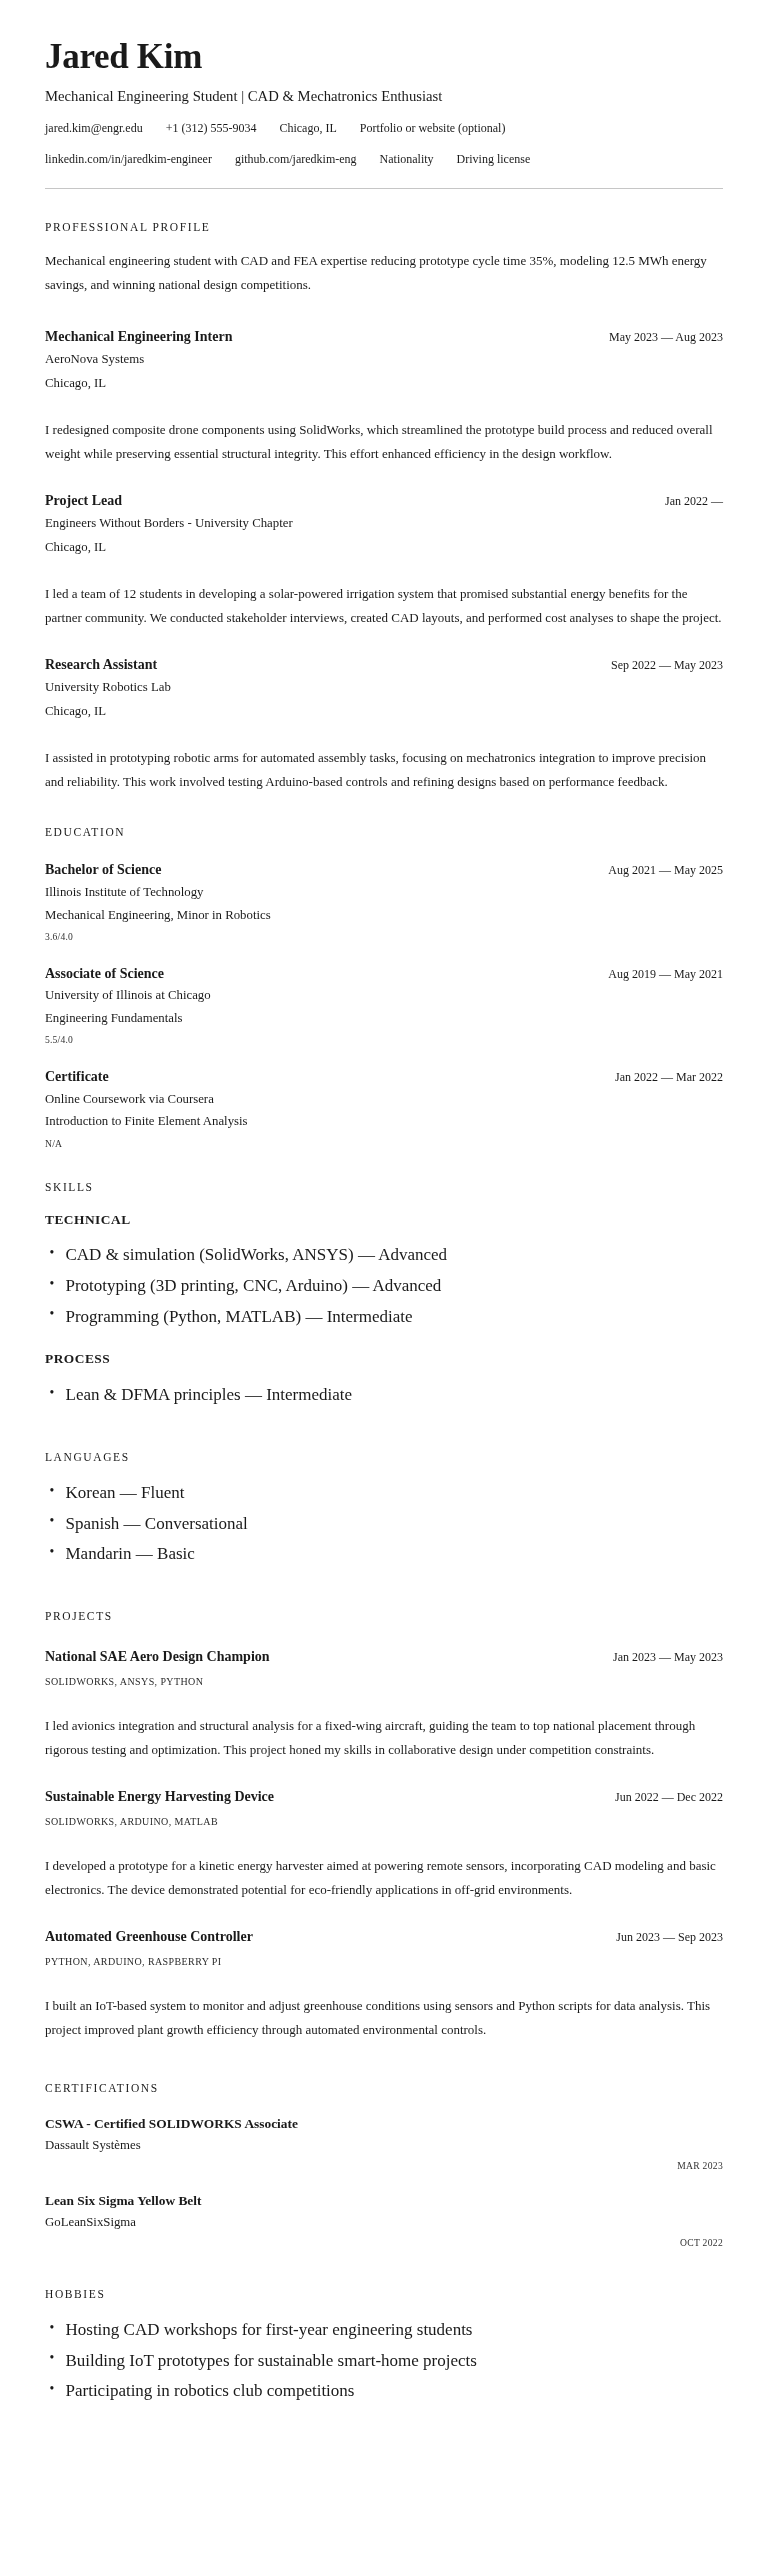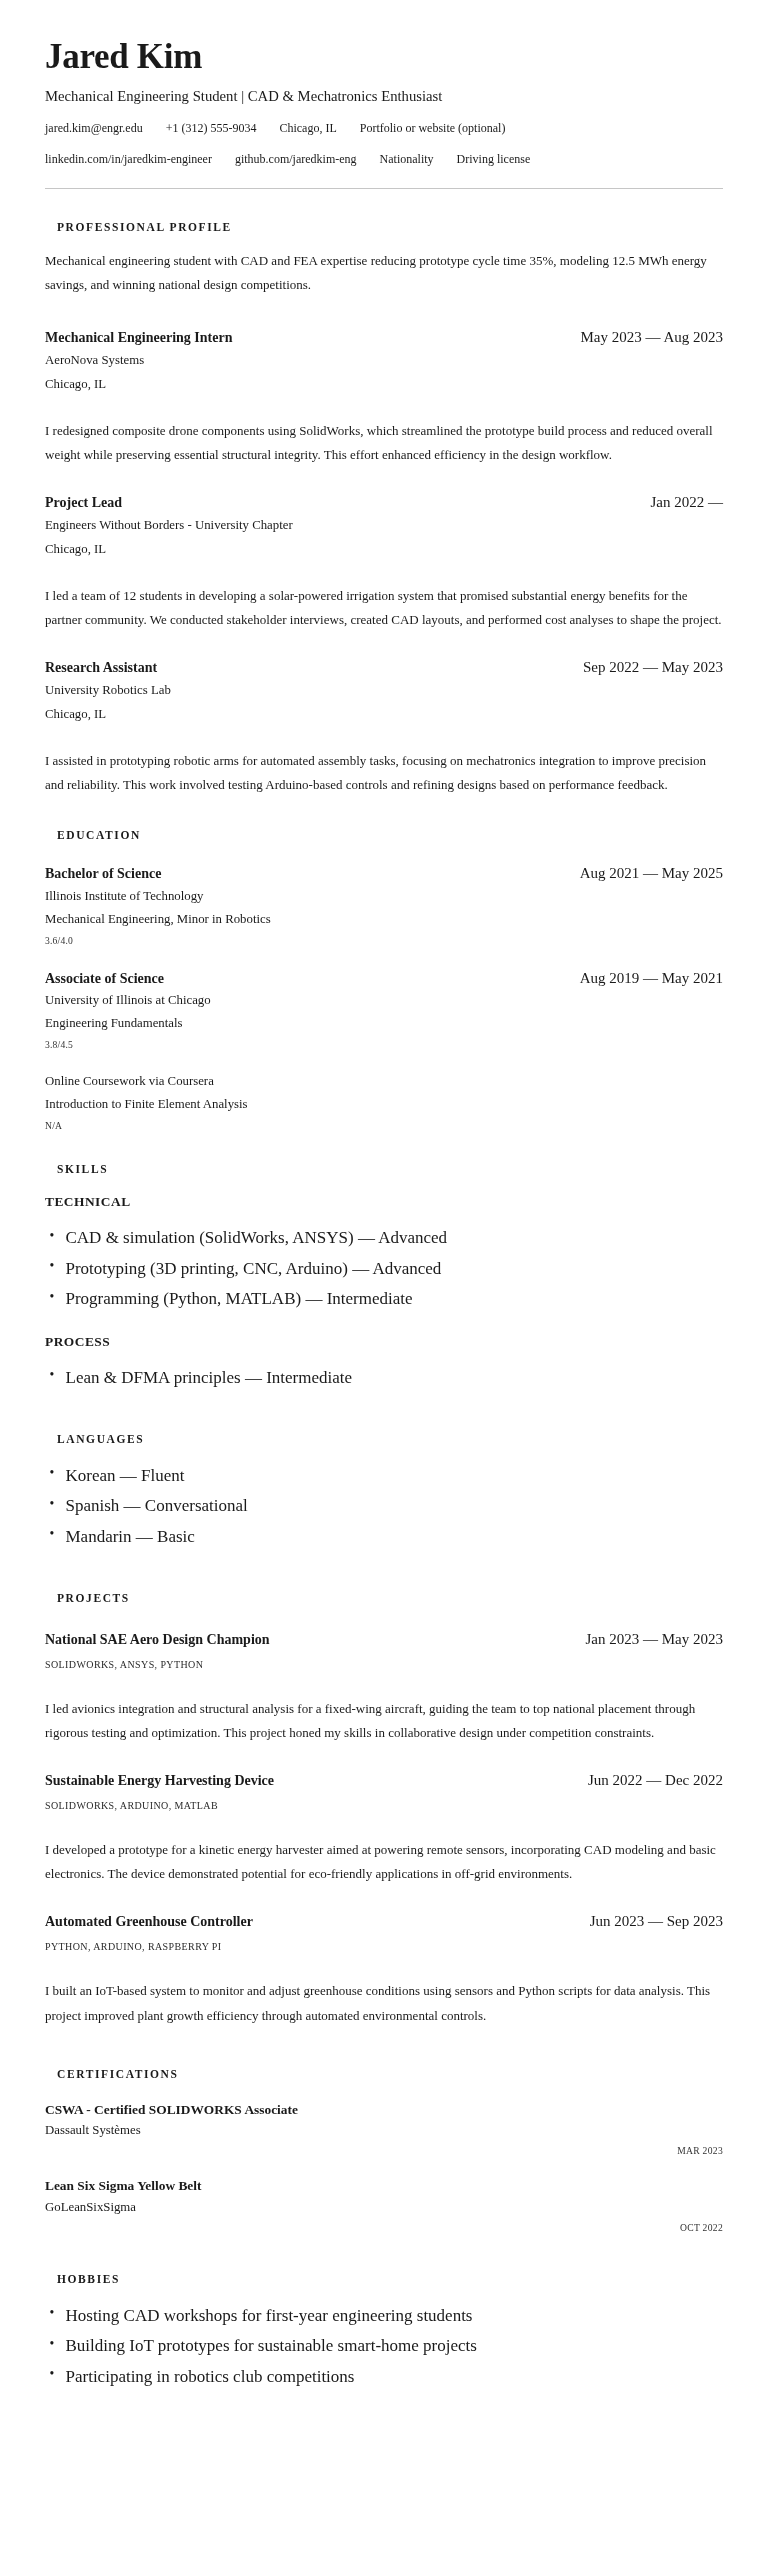--- a/index.html
+++ b/index.html
@@ -37,43 +37,43 @@
   }
   .rule{
     border:none;
     border-top:0.6px solid #c6c6c6;
     margin:20.5px 0 0 0;
   }
   
   .section{margin-top:32px;}
   .section-title{
     font-size:11.5px;
-    font-weight:700;
+    font-weight:400;
     letter-spacing:1.6px;
-    margin:12px;
+    margin:0;
   }
   .profile-text{
     font-size:13px;
     line-height:1.85;
     margin:16.6px 0 0 0;
   }
   
   .entry{margin-top:27px;}
   .entry-head{
     display:flex;
     justify-content:space-between;
     align-items:baseline;
   }
   .entry-title{
     font-size:14px;
     font-weight:700;
     margin:0;
   }
   .entry-dates{
-    font-size:15px;
+    font-size:12px;
     white-space:nowrap;
     padding-left:12.8px;
   }
   .entry-line{
     font-size:12.8px;
     margin:6.4px 0 0 0;
   }
   .entry-line.second{margin-top:9.6px;}
   .entry-small{
     font-size:9.6px;
@@ -213,24 +213,28 @@
       <p class="entry-small">3.6/4.0</p>
     </article>
 
     <article class="entry" style="margin-top:24px">
       <div class="entry-head">
         <h3 class="entry-title">Associate of Science</h3>
         <span class="entry-dates">Aug 2019 — May 2021</span>
       </div>
       <p class="entry-line">University of Illinois at Chicago</p>
       <p class="entry-line" style="margin-top:7.7px">Engineering Fundamentals</p>
-      <p class="entry-small">3.8/4.5</p>
+      <p class="entry-small">5.5/4.0</p>
     </article>
 
     <article class="entry" style="margin-top:24px">
+      <div class="entry-head">
+        <h3 class="entry-title">Certificate</h3>
+        <span class="entry-dates">Jan 2022 — Mar 2022</span>
+      </div>
       <p class="entry-line">Online Coursework via Coursera</p>
       <p class="entry-line" style="margin-top:7.7px">Introduction to Finite Element Analysis</p>
       <p class="entry-small">N/A</p>
     </article>
   </section>
 
   <section class="section">
     <h2 class="section-title">SKILLS</h2>
 
     <h3 class="subsection-title">TECHNICAL</h3>

